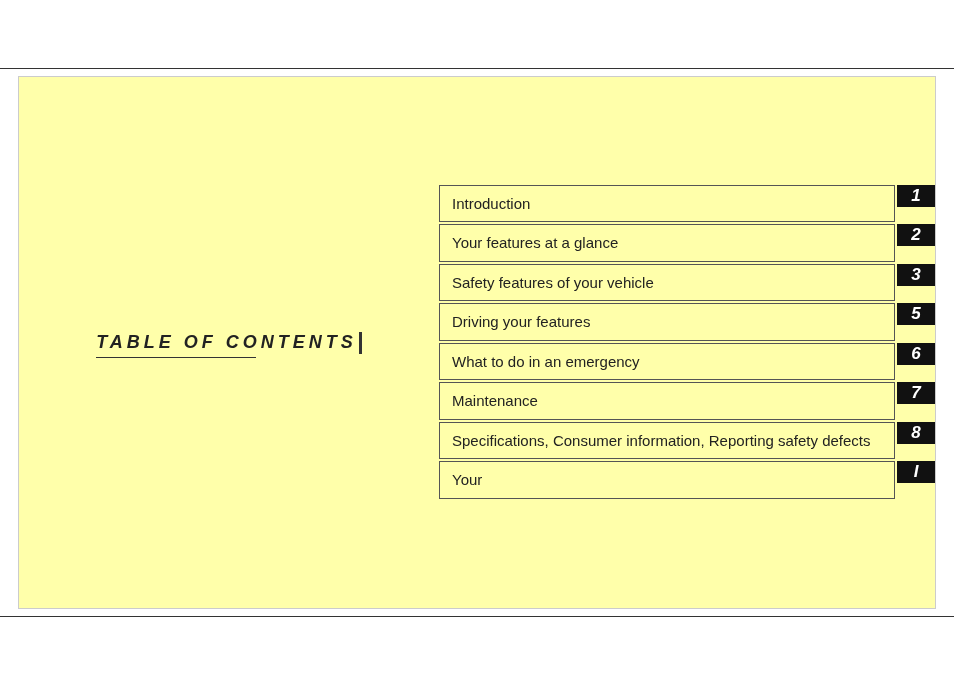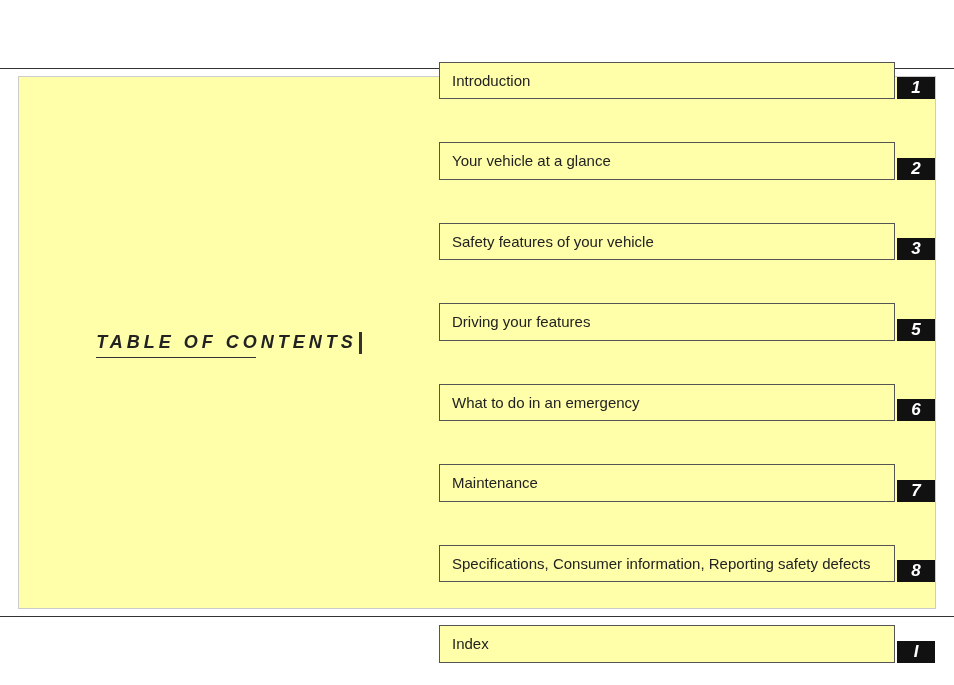--- a/index.html
+++ b/index.html
@@ -100,23 +100,22 @@
       display: flex;
       flex-direction: column;
       padding: 12px 0 12px 0;
       gap: 0;
       justify-content: center;
     }
 
     .toc-row {
       display: flex;
       flex-direction: row;
-      align-items: flex-end;
+      align-items: flex-start;
       margin-bottom: 2px;
-      margin-top: 41px;
     }
 
     .toc-label {
       flex: 1;
       border: 1.5px solid #555;
       background: #ffffaa;
       padding: 8px 12px;
       font-size: 15px;
       color: #222;
       display: flex;
@@ -153,21 +152,21 @@
       </div>
     </div>
 
     <div class="right-section">
 
     <div class="toc-row">
           <div class="toc-label">Introduction</div>
           <div class="toc-number">1</div>
         </div>
         <div class="toc-row">
-          <div class="toc-label">Your vehicle at a glance</div>
+          <div class="toc-label">Your features at a glance</div>
           <div class="toc-number">2</div>
         </div>
         <div class="toc-row">
           <div class="toc-label">Safety features of your vehicle</div>
           <div class="toc-number">3</div>
         </div>
         <div class="toc-row">
           <div class="toc-label">Driving your features</div>
           <div class="toc-number">5</div>
         </div>
@@ -177,18 +176,18 @@
         </div>
         <div class="toc-row">
           <div class="toc-label">Maintenance</div>
           <div class="toc-number">7</div>
         </div>
         <div class="toc-row">
           <div class="toc-label">Specifications, Consumer information, Reporting safety defects</div>
           <div class="toc-number">8</div>
         </div>
         <div class="toc-row">
-          <div class="toc-label">Index</div>
+          <div class="toc-label">Your</div>
           <div class="toc-number">I</div>
         </div>
       </div>
   </div>
 </div>
 
 </body></html>

